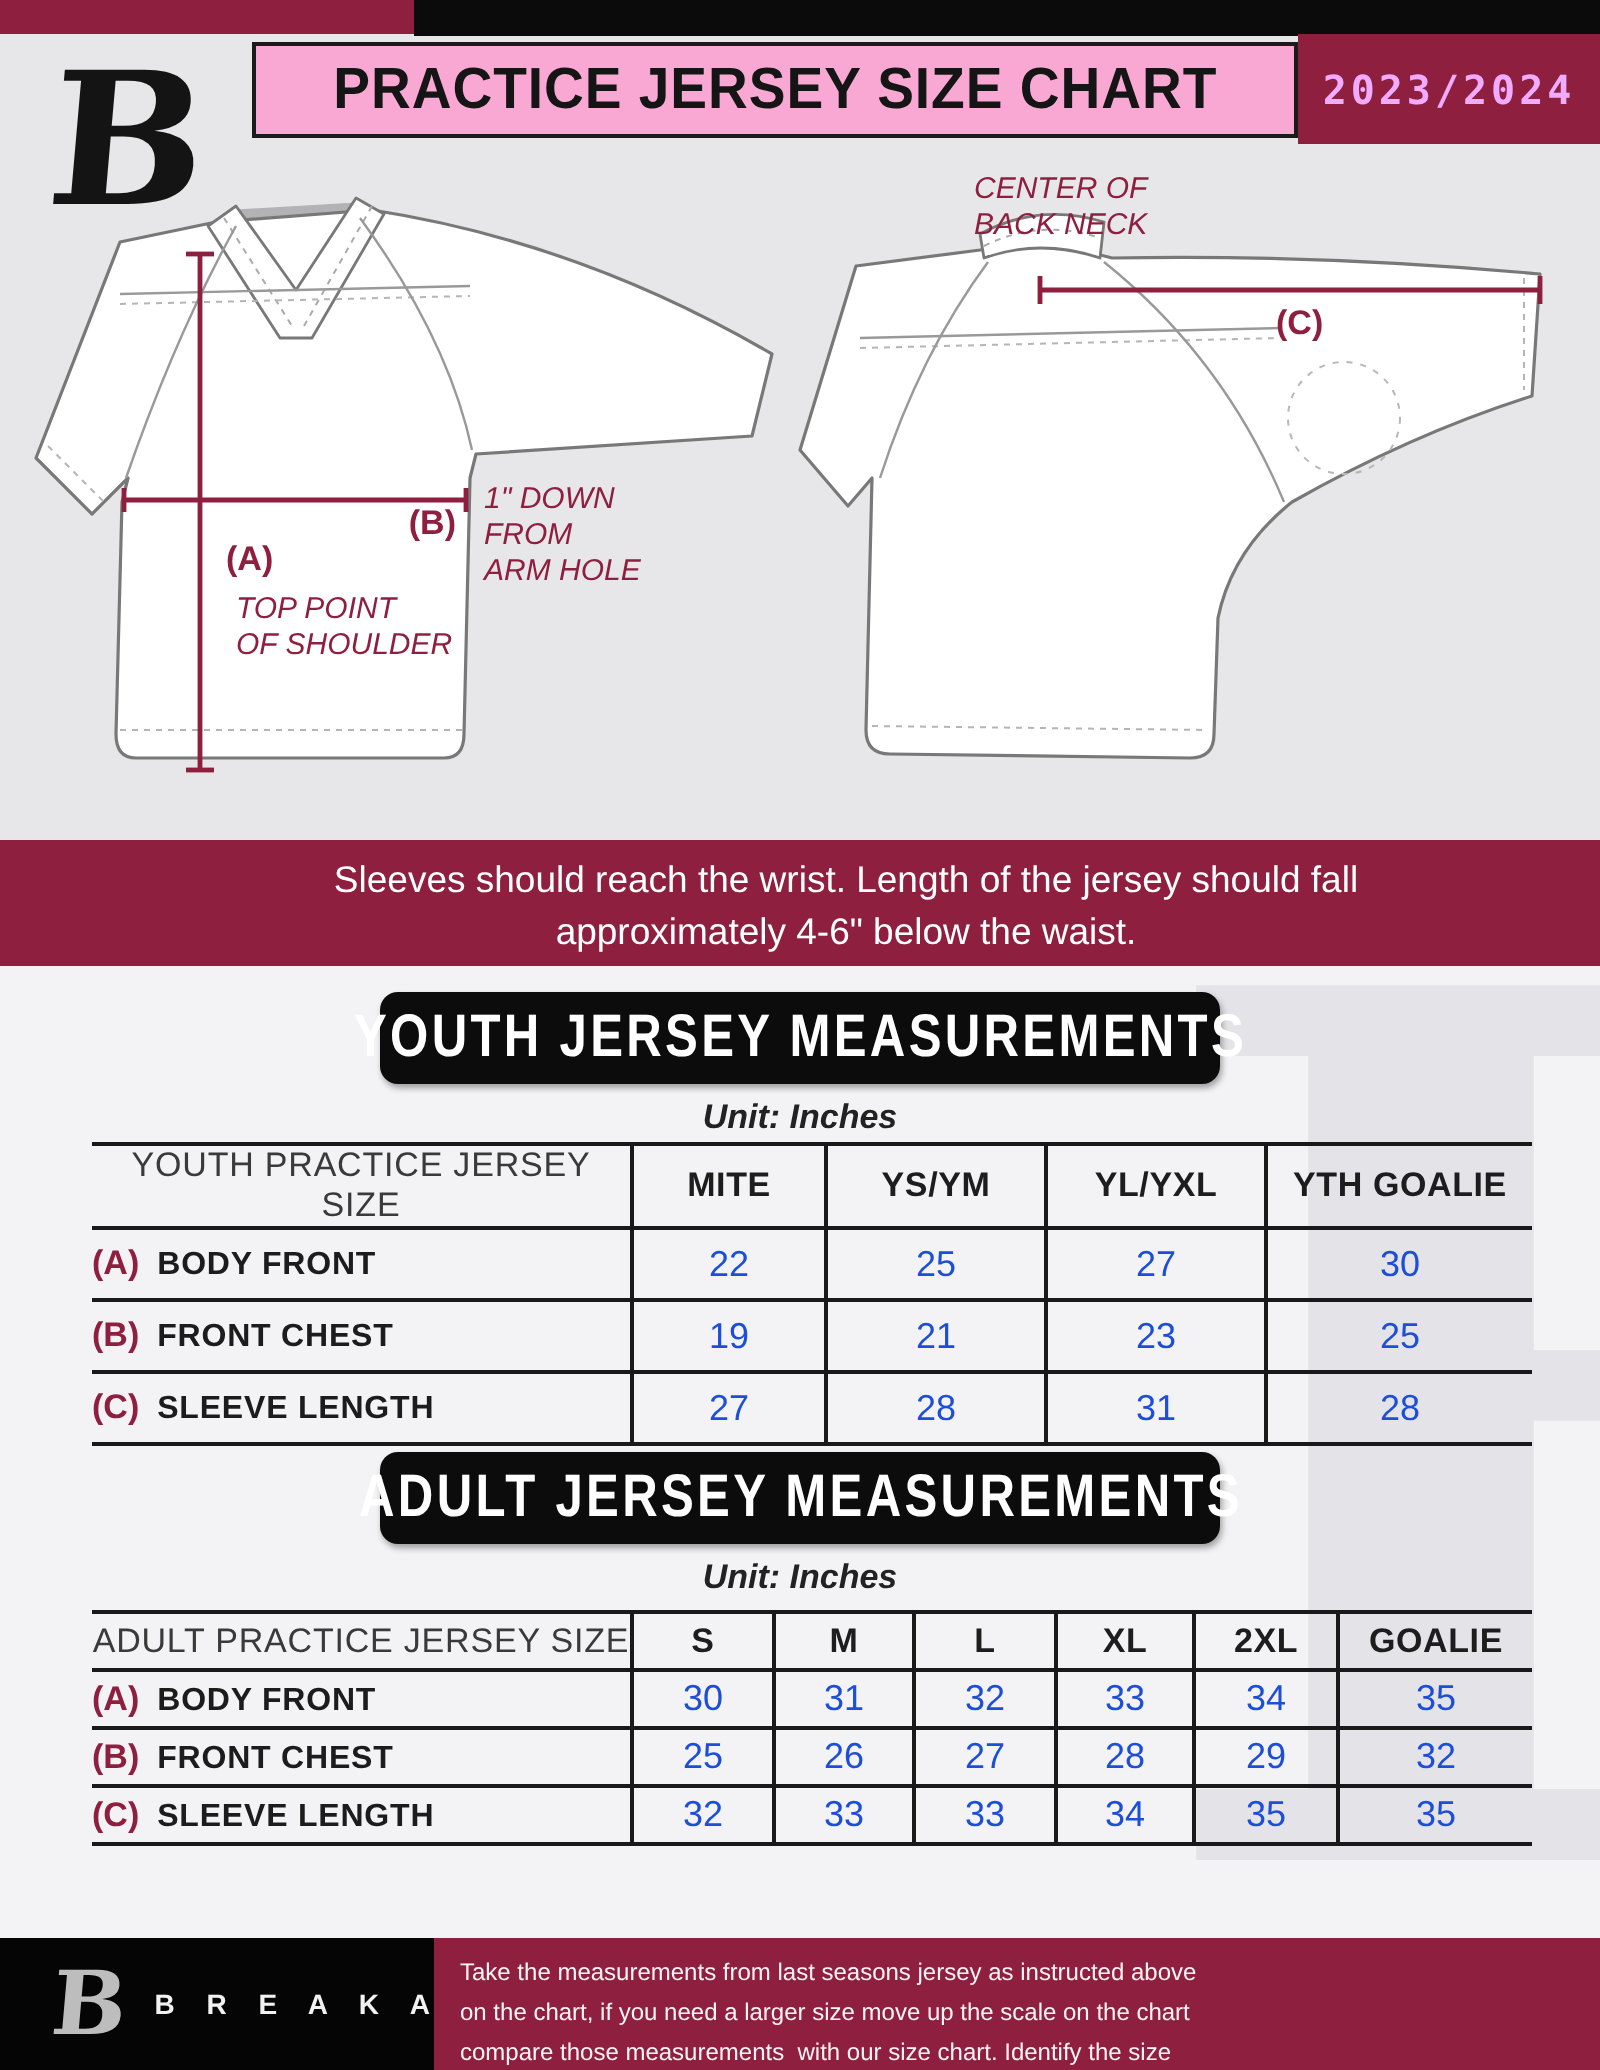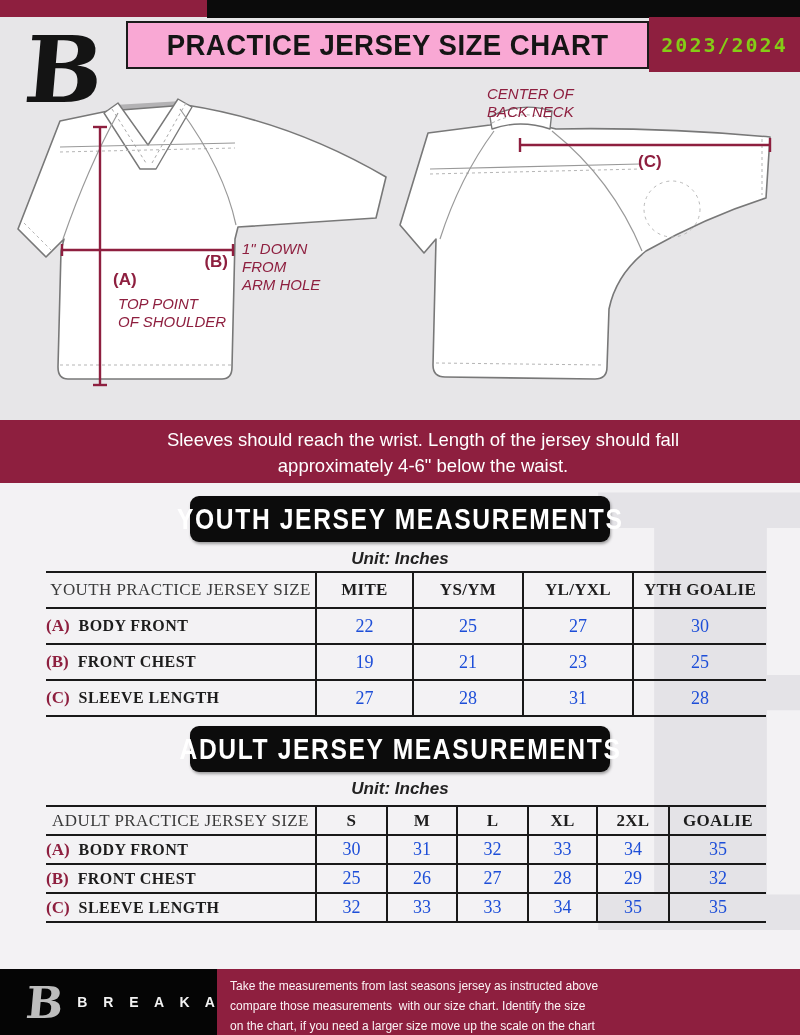--- a/index.html
+++ b/index.html
@@ -15,41 +15,41 @@
   .header-zone{left:0;top:17px;width:800px;height:403px;background:#e7e6e8;}
   .logo-top{left:24px;top:20px;width:80px;height:100px;color:#141414;
     font-family:"DejaVu Serif",serif;font-weight:bold;font-size:92px;line-height:100px;
     transform:skewX(-5deg);text-align:center;}
   .title-box{left:126px;top:21px;width:523px;height:48px;background:#f9a8d4;
     border:2px solid #1b1b1b;box-sizing:border-box;display:flex;align-items:center;justify-content:center;}
   .title-text{font-size:29px;font-weight:bold;color:#151515;letter-spacing:.5px;
     display:inline-block;transform:scaleX(.95);white-space:nowrap;}
   .season-box{left:649px;top:17px;width:151px;height:55px;background:#8e1f3f;
     display:flex;align-items:center;justify-content:center;}
-  .season-text{font-family:"DejaVu Sans Mono",monospace;font-weight:bold;color:#84cc16;
+  .season-text{font-family:"DejaVu Sans Mono",monospace;font-weight:bold;color:#f0abfc;
     font-size:20px;letter-spacing:2px;white-space:nowrap;}
 
   
   .banner{left:0;top:420px;width:800px;height:63px;background:#8e1f3f;color:#ffffff;
     text-align:center;font-size:18.5px;line-height:26px;padding-top:7px;box-sizing:border-box;font-weight:300;padding-left:46px;}
 
   
   .watermark{left:560px;top:460px;width:240px;height:520px;overflow:hidden;pointer-events:none;}
   .watermark span{font-family:"DejaVu Serif",serif;font-weight:bold;font-size:600px;line-height:520px;
     color:rgba(100,100,115,0.10);display:block;margin-left:10px;}
 
   
   .sec-title{left:50%;transform:translateX(-50%);width:420px;height:46px;background:#0c0c0c;
     border-radius:9px;display:flex;align-items:center;justify-content:center;box-shadow:1px 2px 3px rgba(0,0,0,.35);}
   .sec-title span{color:#fff;font-weight:bold;font-size:30px;letter-spacing:2px;white-space:nowrap;
     display:inline-block;transform:scaleX(.82);}
   .unit{width:800px;text-align:center;font-style:italic;font-size:17px;color:#222;font-weight:bold;left:0;}
 
   
-  table.size-table{position:absolute;border-collapse:collapse;table-layout:fixed;background:transparent;font-family:Liberation Serif, serif;}
+  table.size-table{position:absolute;border-collapse:collapse;table-layout:fixed;background:transparent;}
   table.size-table td{border-top:2px solid #191919;border-bottom:2px solid #191919;padding:0;vertical-align:middle;}
   table.size-table td+td{border-left:2px solid #191919;}
   td.lblcell{padding-left:26px;}
   td.headlbl{text-align:center;font-size:17px;color:#3a3a3a;letter-spacing:.4px;padding-left:0;}
   td.colhead{text-align:center;font-weight:bold;font-size:17px;color:#1d1d1d;letter-spacing:.3px;margin-left:16px;}
   td.val{text-align:center;font-size:18px;color:#1d4ed8;}
   .rowkey{color:#8e1f3f;font-weight:bold;font-size:17px;margin-right:9px;}
   .rowname{color:#1c1c1c;font-size:16px;letter-spacing:.4px;font-weight:bold;}
   .yt tr{height:36px;} .at tr{height:29px;}
 
@@ -259,15 +259,15 @@
   </tr>
 </tbody>
   </table>
 
 <div class="abs footer-black">
   <span class="logo-foot">B</span>
   <span class="brand">B R E A K A W A Y</span>
 </div>
 <div class="abs footer-maroon">
   <div>Take the measurements from last seasons jersey as instructed above</div>
+  <div>on the chart, if you need a larger size move up the scale on the chart</div>
   <div>compare those measurements  with our size chart. Identify the size</div>
-  <div>on the chart, if you need a larger size move up the scale on the chart</div>
 </div>
 
 </body></html>

